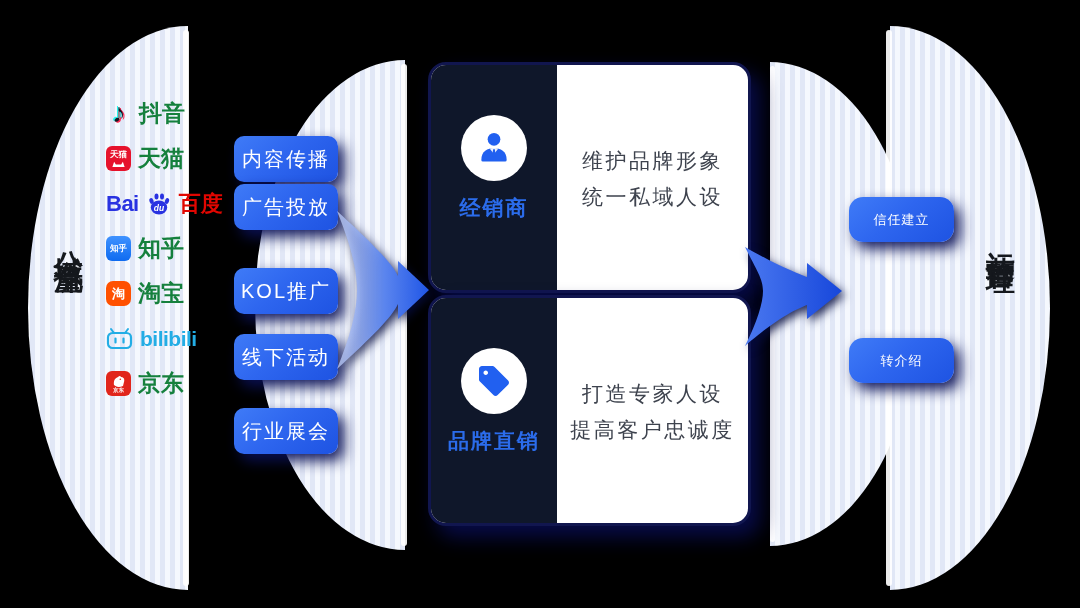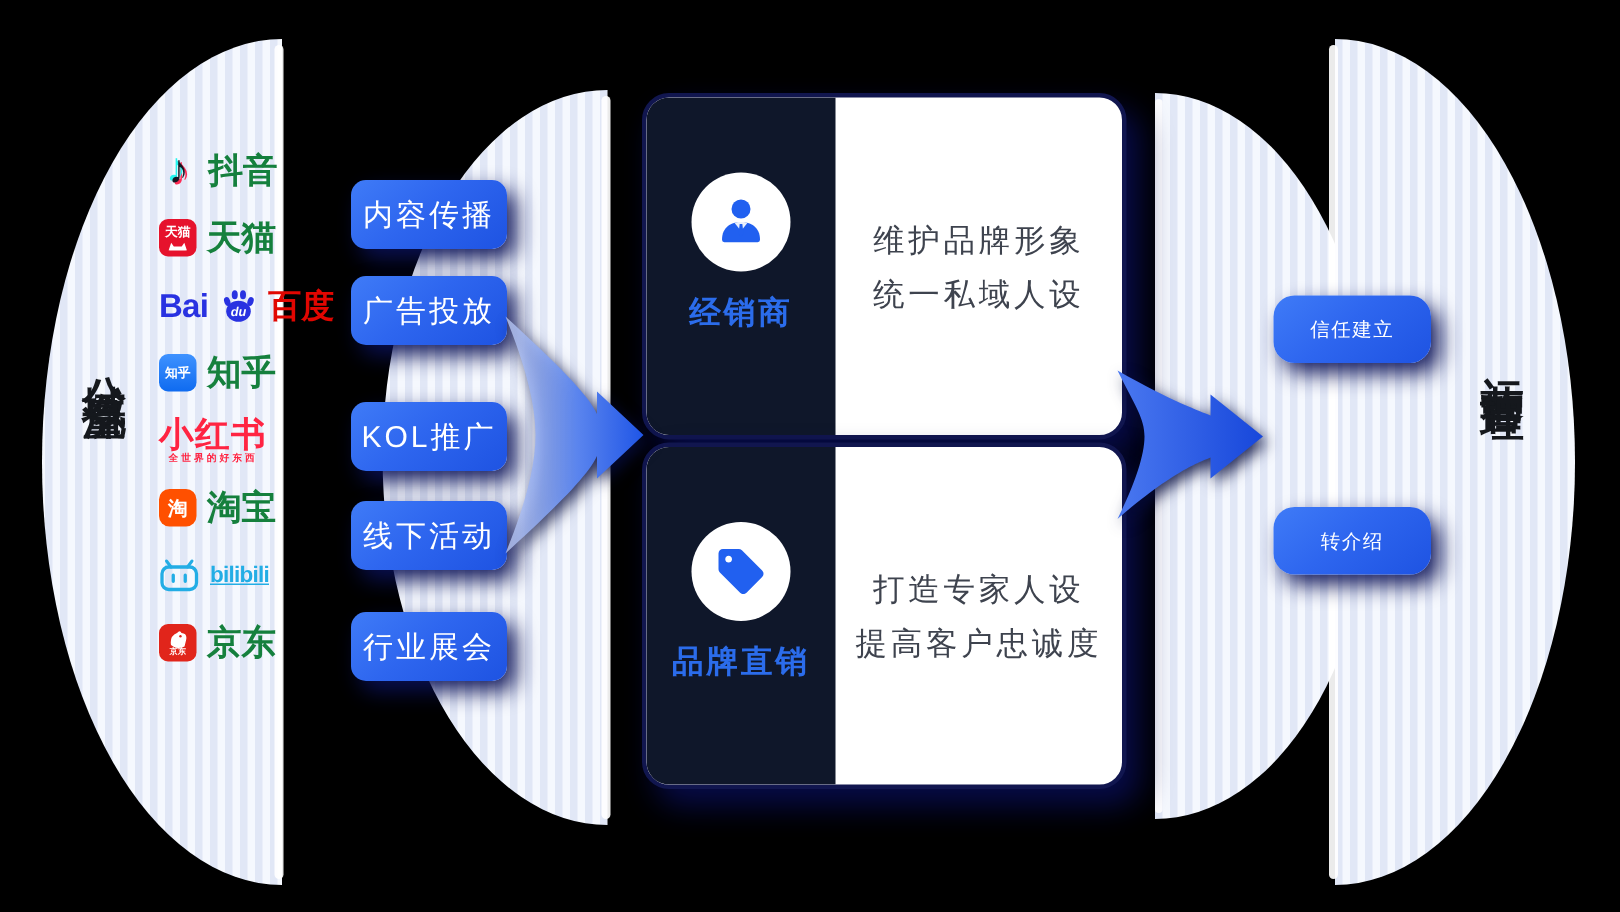--- a/index.html
+++ b/index.html
@@ -25,21 +25,21 @@
   .badge.taobao{background:#FF5000;font-size:13px;border-radius:7px;}
   .badge.jd{background:#E1251B;font-size:5.5px;gap:1px;}
   .note{font-size:27px;font-weight:700;color:#161823;line-height:1;width:26px;text-align:center;
         text-shadow:-1.6px -1.2px 0 #25F4EE,1.6px 1.2px 0 #FE2C55;}
   .bai{color:#2932E1;font-weight:800;font-size:22px;letter-spacing:-0.5px;}
   .bdu{color:#E10601;font-weight:800;font-size:22px;margin-left:1px;}
   .paw{position:relative;width:24px;height:24px;flex:0 0 auto;margin-left:1px;}
   .xhs{display:flex;flex-direction:column;align-items:center;line-height:1;}
   .xhs .main{font-size:23px;font-weight:800;color:#FF2442;letter-spacing:1px;}
   .xhs .tag{font-size:6.5px;letter-spacing:2px;color:#FF2442;margin-top:2px;font-weight:700;}
-  .bili-word{font-size:15px;font-weight:800;color:#23ADE5;letter-spacing:-0.5px;text-decoration:underline;}
+  .bili-word{font-size:21px;font-weight:800;color:#23ADE5;letter-spacing:-0.5px;}
 
   
   .pill{position:absolute;border-radius:10px;color:#fff;display:flex;align-items:center;justify-content:center;
         background:linear-gradient(140deg,#3F7BF7 0%,#2E66EF 45%,#1E53E2 100%);
         box-shadow:6px 7px 14px rgba(9,16,84,.95);z-index:4;letter-spacing:2px;}
   .lbtn{left:234px;width:104px;height:46px;font-size:20px;}
   .rbtn{left:849px;width:105px;height:45px;font-size:13px;letter-spacing:1px;border-radius:14px;}
 
   
   .card{position:absolute;left:428px;width:317px;height:225px;background:#fff;z-index:5;
@@ -111,26 +111,20 @@
       <span class="bdu">百度</span>
     </div>
 
     <div class="prow">
       <span class="badge zhihu">
         <span>知乎</span>
       </span>
       <span class="plabel">知乎</span>
     </div>
 
-    <div class="prow">
-      <span class="xhs">
-        <span class="main">小红书</span>
-        <span class="tag">全世界的好东西</span>
-      </span>
-    </div>
 
     <div class="prow">
       <span class="badge taobao">
         <span>淘</span>
       </span>
       <span class="plabel">淘宝</span>
     </div>
 
     <div class="prow">
       <svg width="27" height="23" viewBox="0 0 27 23">
@@ -147,21 +141,21 @@
           <path d="M3 11 Q2 5 7 3 q2-2.2 3 0 q4.2 0.3 3 5 l-1 4 q-4.5 2-7.5 0 z" fill="#fff"></path>
           <circle cx="9.3" cy="5.2" r="0.8" fill="#E1251B"></circle>
         </svg>
         <span>京东</span>
       </span>
       <span class="plabel">京东</span>
     </div>
 
   </div>
 
-  <div class="pill lbtn" style="top:120px">内容传播</div>
+  <div class="pill lbtn" style="top:136px">内容传播</div>
   <div class="pill lbtn" style="top:184px">广告投放</div>
   <div class="pill lbtn" style="top:268px">KOL推广</div>
   <div class="pill lbtn" style="top:334px">线下活动</div>
   <div class="pill lbtn" style="top:408px">行业展会</div>
 
   <div class="card c1">
     <div class="panel">
       <div class="circle">
         <svg width="38" height="38" viewBox="0 0 48 48">
           <circle cx="24" cy="13" r="8" fill="#2160F0"></circle>

